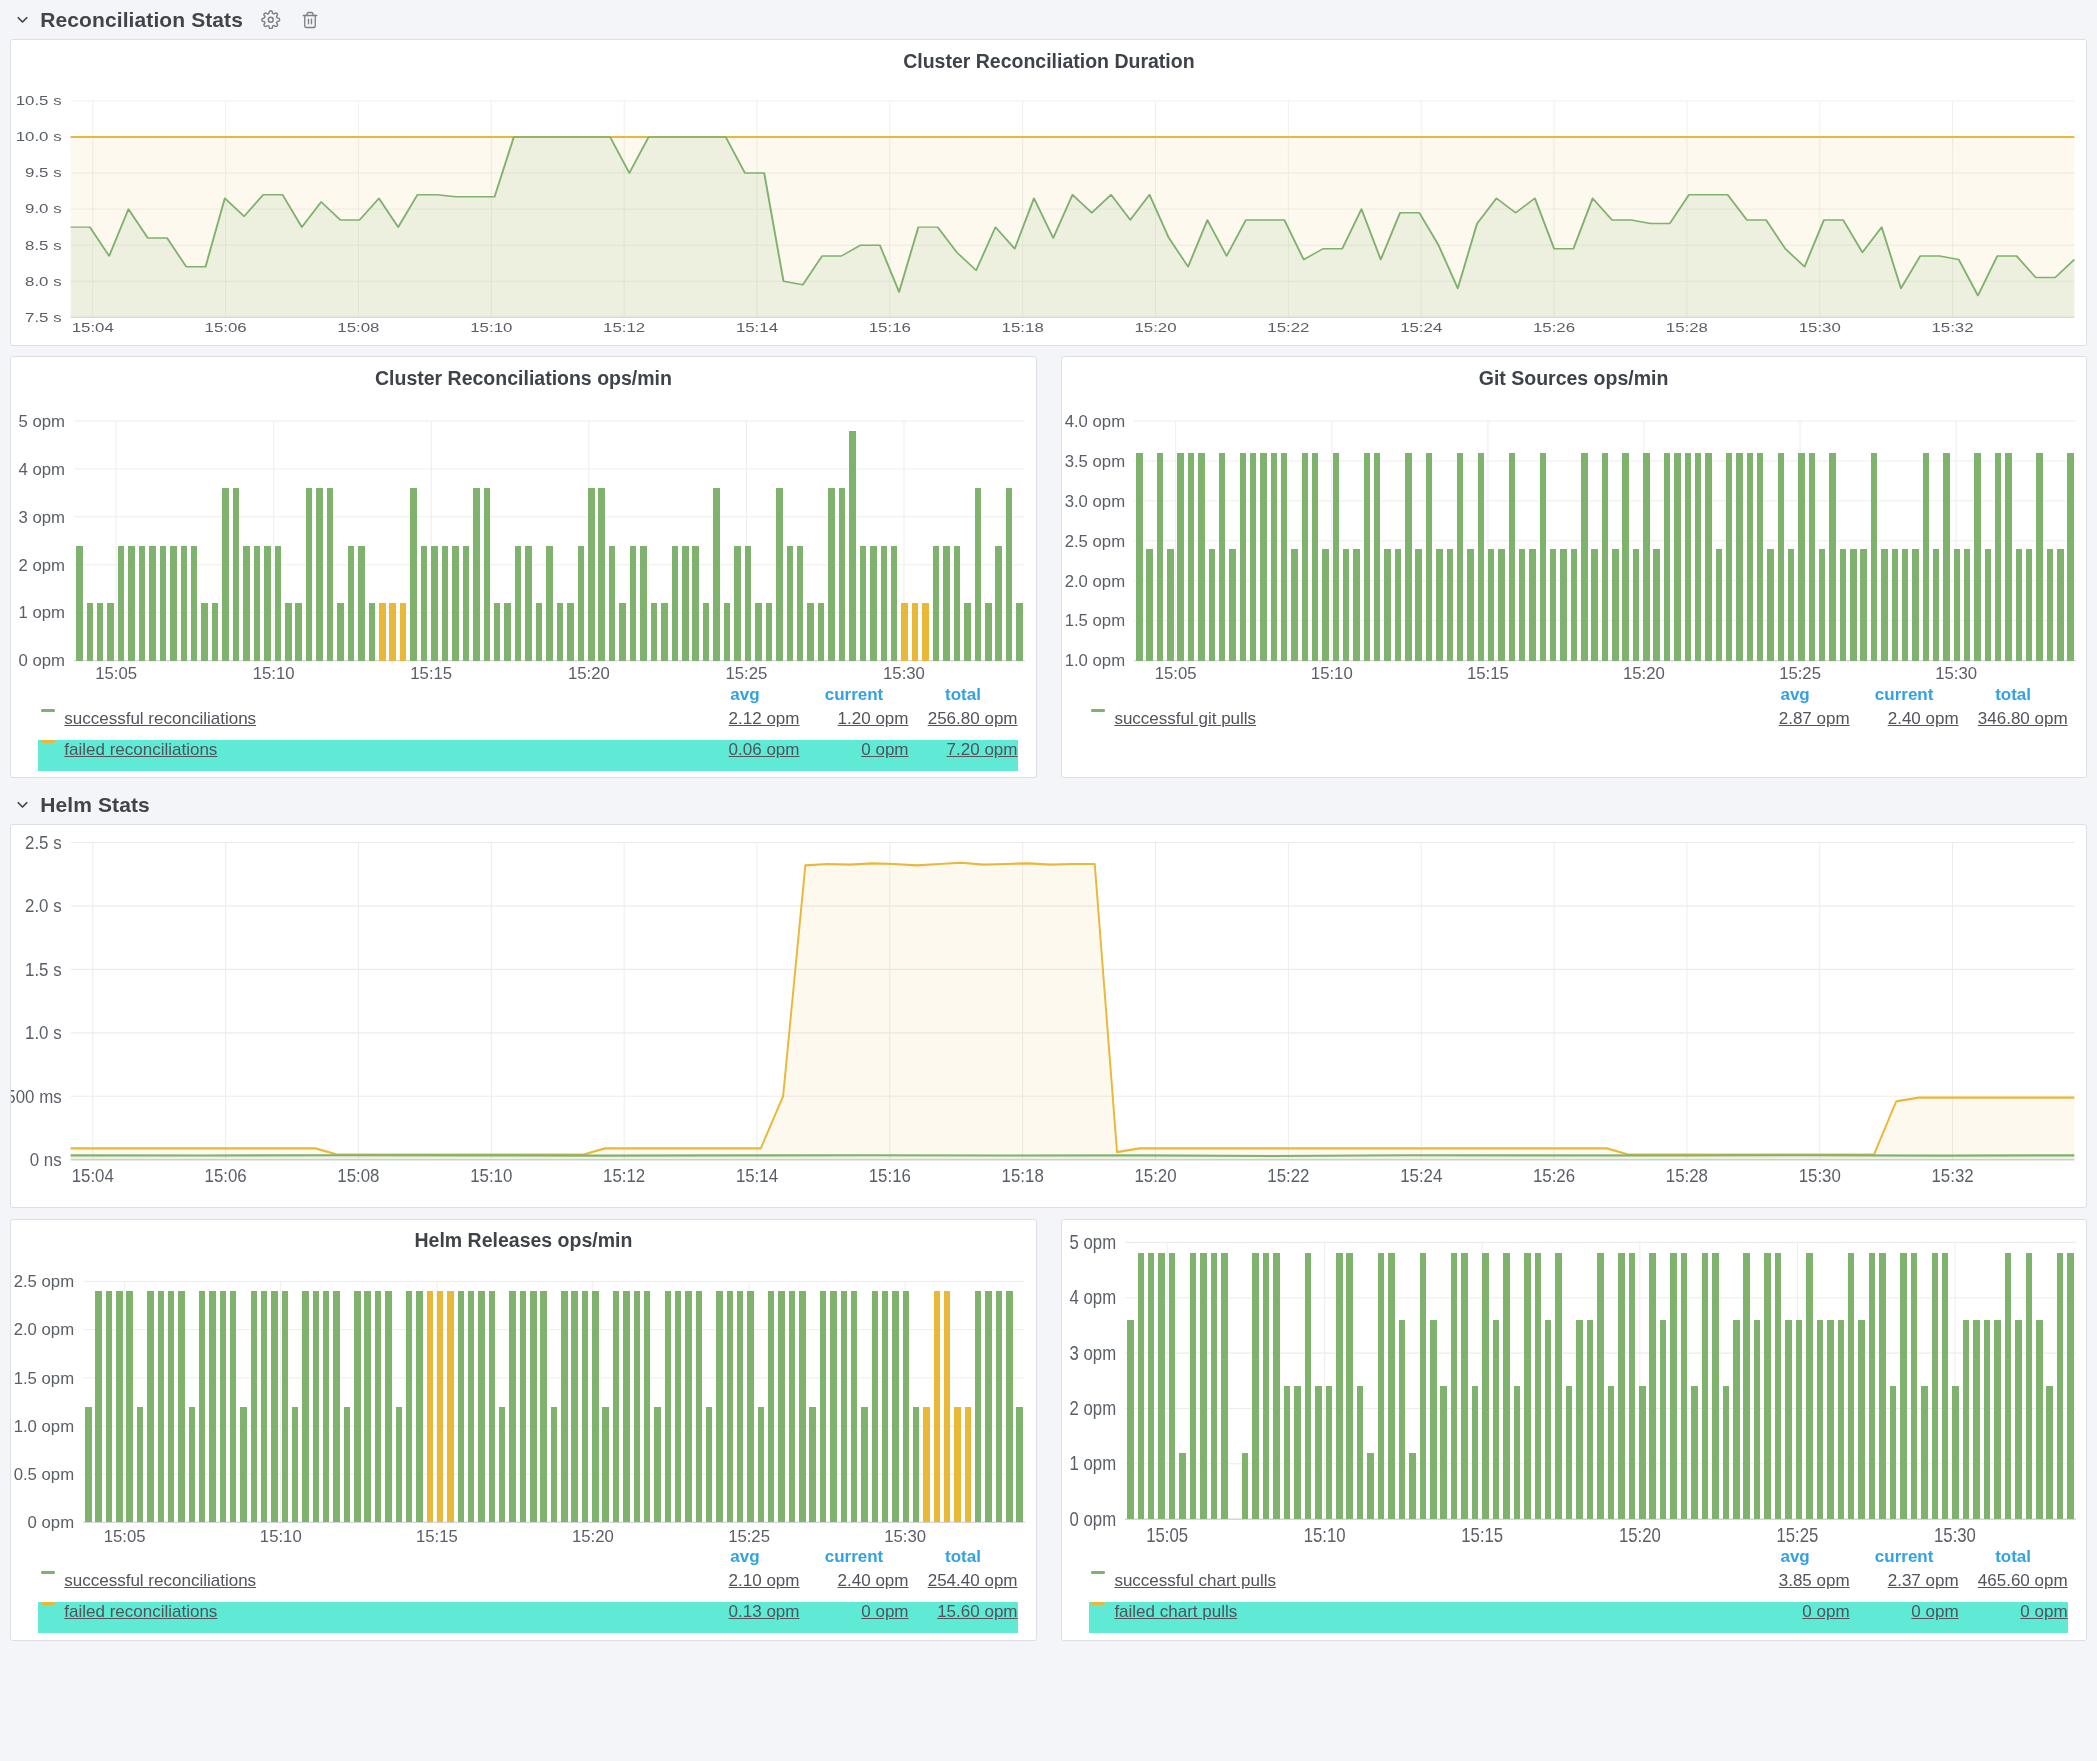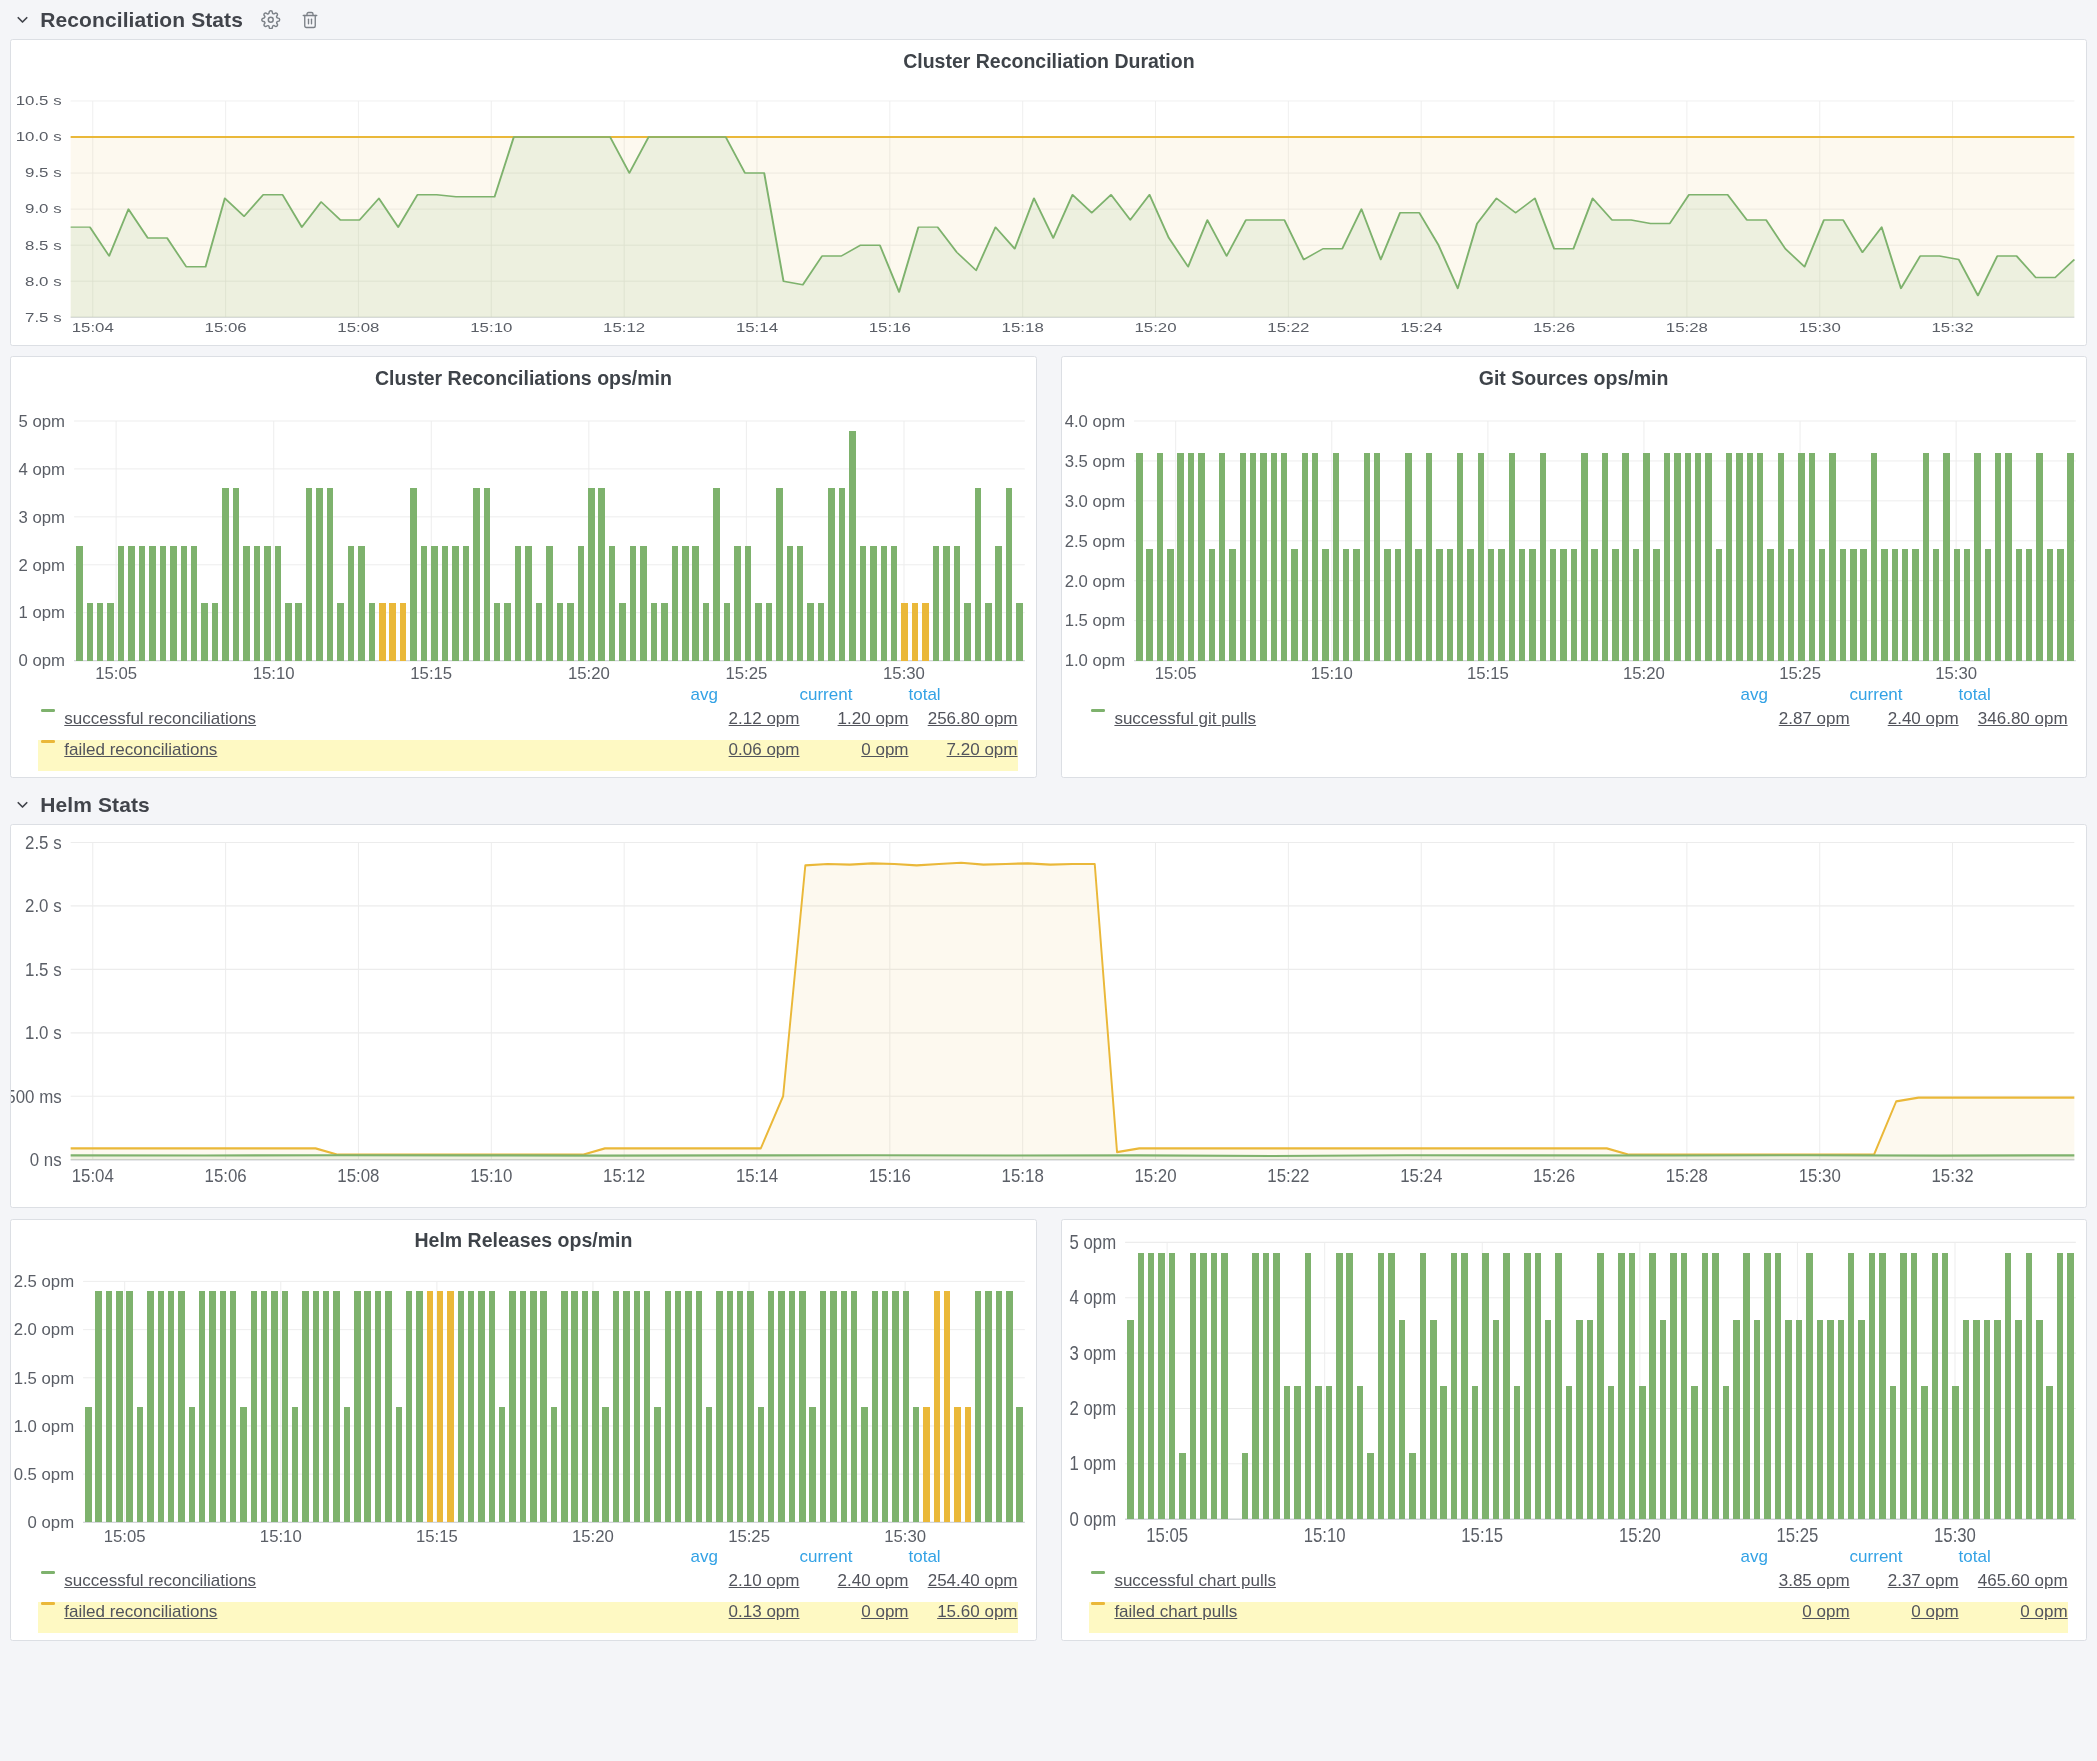--- a/index.html
+++ b/index.html
@@ -15,23 +15,23 @@
   .panel-a { height: 307px; }
   .panel-d { height: 384px; }
   .panel-hf { height: 422px; }
   .panel-title { flex: 0 0 42px; display: flex; align-items: center; justify-content: center;
                  font-size: 19.5px; font-weight: 700; color: #3e4349; cursor: pointer; }
   svg.chart { flex: 1 1 auto; width: 100%; display: block; }
   .chart text { font-family: "Liberation Sans", sans-serif; font-size: 26px; fill: #5a5e66; }
   .legend { flex: 0 0 97px; padding: 0 18px 0 27px; font-size: 17px; color: #52545c; }
   .legend-header { display: flex; align-items: center; height: 28.5px; }
   .legend-header .spacer { flex: 1; }
-  .legend-header .col { width: 109px; text-align: left; color: #33a2e5; font-weight: 400; cursor: pointer; }
+  .legend-header .col { width: 109px; text-align: center; color: #33a2e5; font-weight: 700; cursor: pointer; }
   .legend-row { display: flex; height: 31px; cursor: pointer; text-decoration: underline; }
-  .legend-row.shaded { background: #fef9c3; }
+  .legend-row.shaded { background: #5eead4; }
   .legend-row .marker { width: 14.3px; height: 3.2px; border-radius: 1.3px; margin: 0 9px 0 2.6px; flex: 0 0 14.3px; }
   .legend-row .lbl { flex: 1; }
   .legend-row .val { width: 109px; text-align: right; }
 </style>
 </head>
 <body>
 
 <div class="page">
 
   <div class="section-header">

